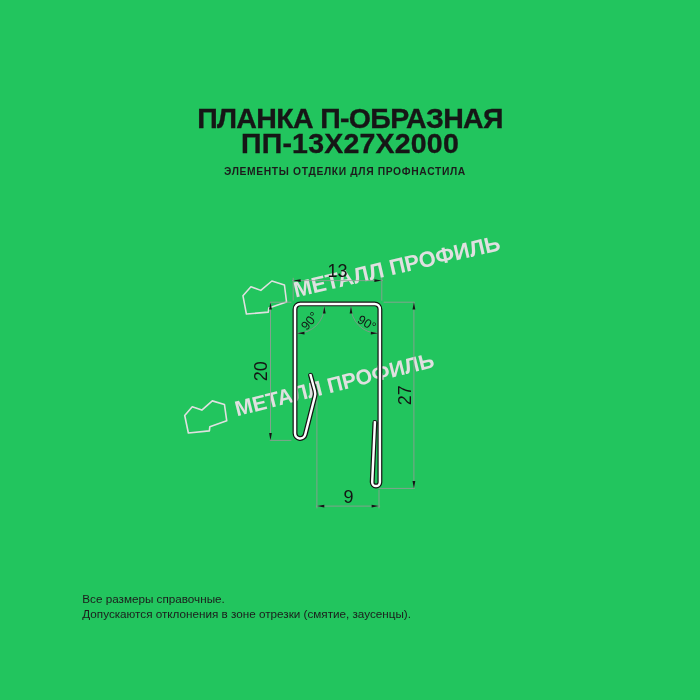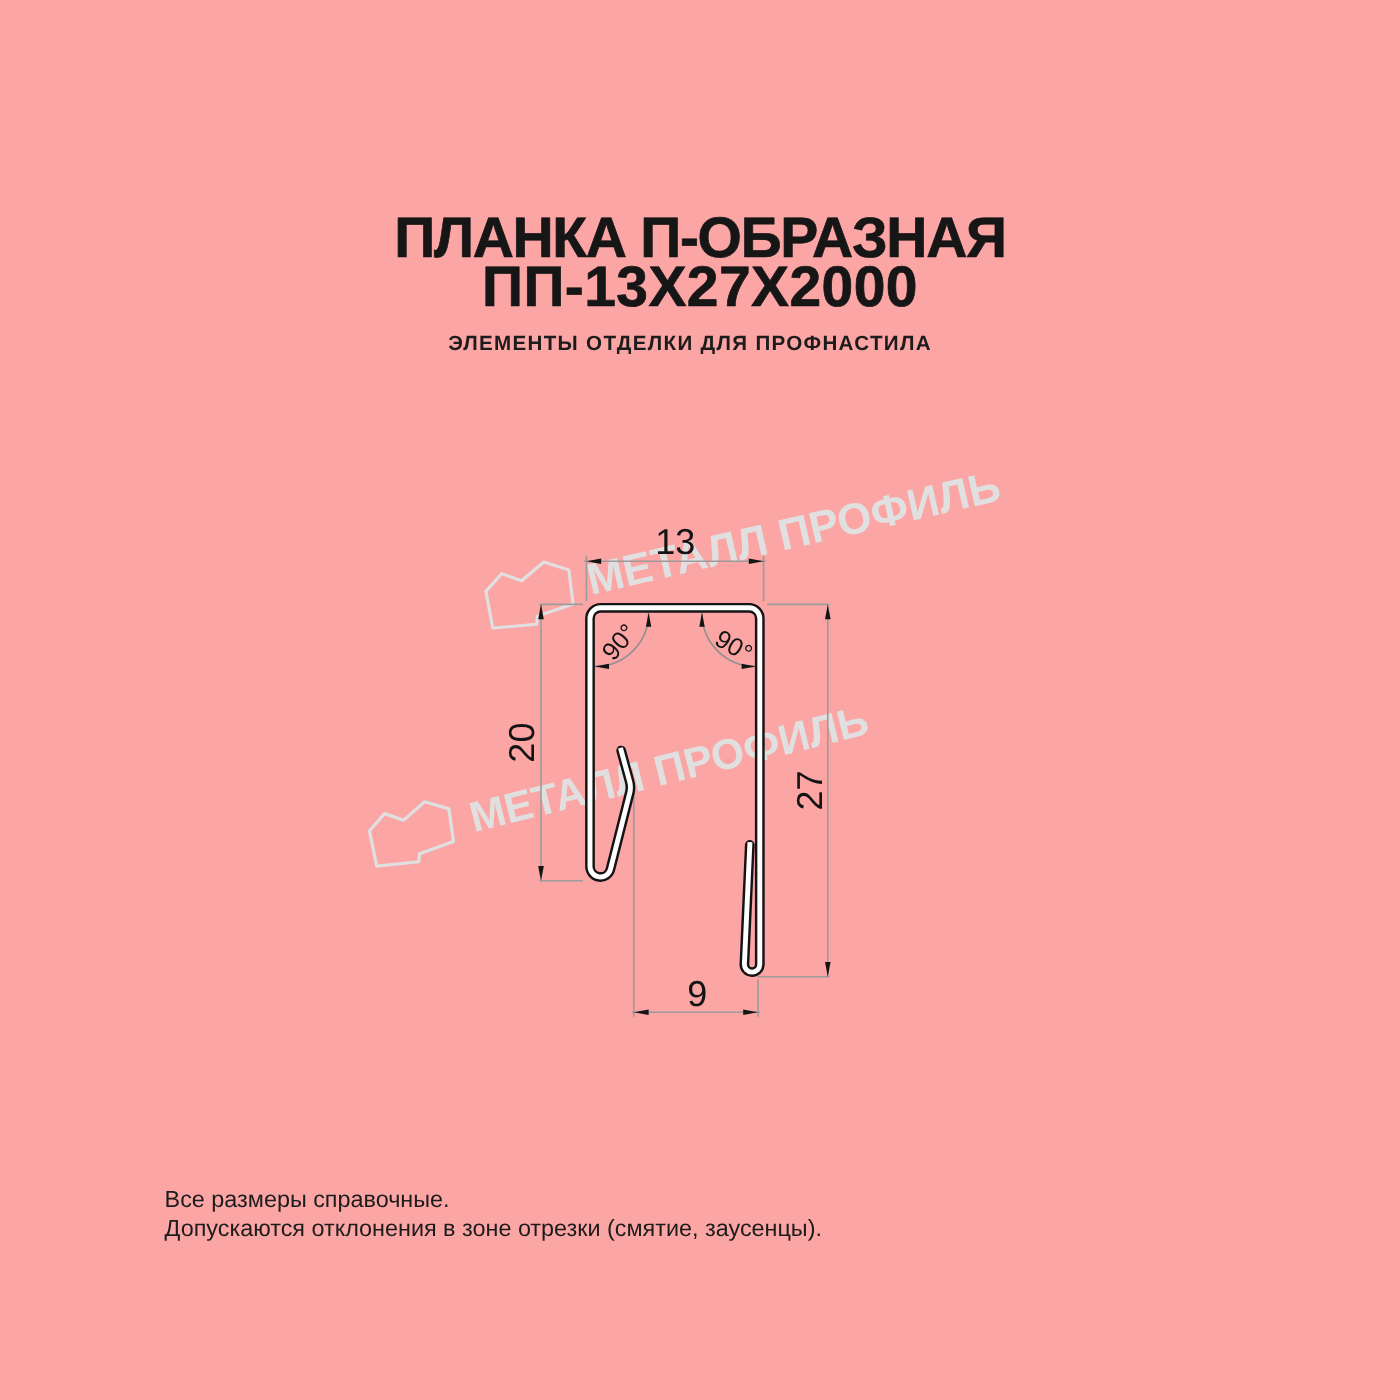--- a/index.html
+++ b/index.html
@@ -1,16 +1,16 @@
 <!DOCTYPE html>
 <html><head>
 <meta charset="utf-8">
 <style>
   html,body{margin:0;padding:0;background:#ffffff;}
-  .page{position:relative;width:700px;height:700px;background:#fca5a5;overflow:hidden;
+  .page{position:relative;width:700px;height:700px;background:#22c55e;overflow:hidden;
         font-family:"Liberation Sans", sans-serif;}
   svg{position:absolute;left:0;top:0;}
   text{font-family:"Liberation Sans", sans-serif;}
 </style>
 </head>
 <body>
 <div class="page">
 <svg width="700" height="700" viewBox="0 0 700 700">
 
   <text x="350" y="128.3" font-size="28.5" font-weight="bold" fill="#161616" stroke="#161616" stroke-width="0.35" text-anchor="middle" letter-spacing="-0.65">ПЛАНКА П-ОБРАЗНАЯ</text>

